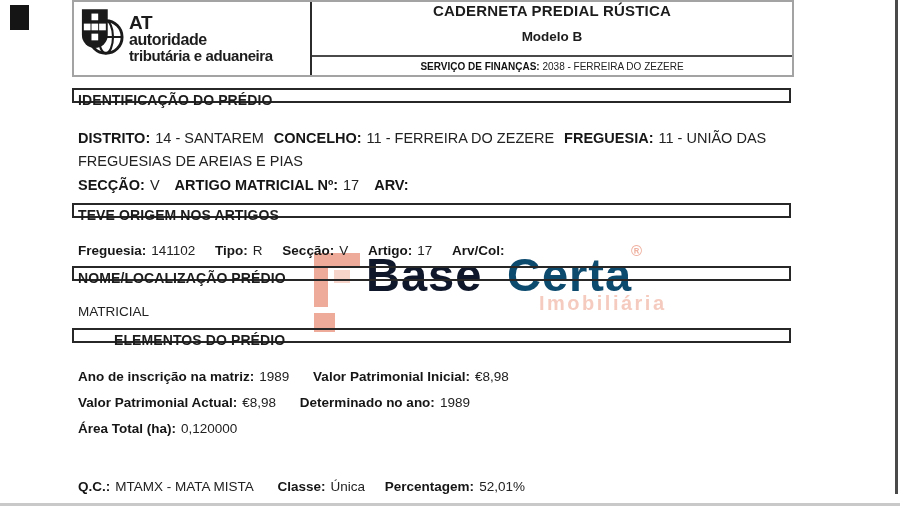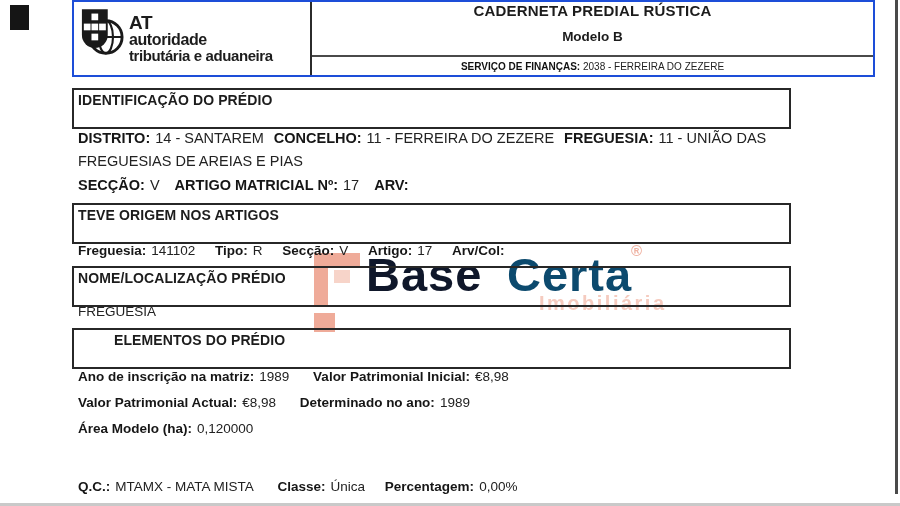--- a/index.html
+++ b/index.html
@@ -13,37 +13,37 @@
 
   
   .wm{position:absolute;z-index:1;font-weight:bold;white-space:nowrap;}
   .wm-logo{position:absolute;left:314px;top:250px;z-index:1;}
   .wm-base{left:366px;top:247px;font-size:47px;color:#0f172a;letter-spacing:1px;}
   .wm-certa{left:507px;top:247px;font-size:47px;color:#0c4a6e;letter-spacing:1px;}
   .wm-reg{left:631px;top:242px;font-size:15px;color:#efb2a2;font-weight:bold;}
   .wm-sub{left:539px;top:292px;font-size:20px;color:#f5cbbf;letter-spacing:2.5px;font-weight:bold;}
 
   
-  .header-box{position:absolute;left:72px;top:0;width:803px;height:77px;border:2px solid #1d4ed8;
+  .header-box{position:absolute;left:72px;top:0;width:722px;height:77px;border:2px solid #a3a3a3;
               box-sizing:border-box;display:flex;z-index:2;}
   .logo-cell{width:238px;box-sizing:border-box;border-right:2px solid #2b2b2b;display:flex;
              align-items:center;padding:3px 4px 3px 6px;gap:5px;}
   .logo-txt{line-height:1.02;letter-spacing:-0.4px;}
   .logo-at{font-size:19px;font-weight:bold;}
   .logo-l1{font-size:16px;font-weight:bold;}
   .logo-l2{font-size:15px;font-weight:bold;margin-top:32px;}
   .title-cell{flex:1;display:flex;flex-direction:column;box-sizing:border-box;}
   .doc-title{text-align:center;font-weight:bold;font-size:15px;letter-spacing:0.2px;}
   .doc-model{text-align:center;font-weight:bold;font-size:13.5px;margin-top:10px;}
   .office-row{margin-top:auto;border-top:2px solid #4a4a4a;font-size:10px;text-align:center;
               padding:4px 0 3px;color:#333;}
   .office-row b{color:#111;}
 
   
-  .sec{position:absolute;left:72px;width:719px;height:41px;border:2px solid #272727;box-sizing:border-box;
+  .sec{position:absolute;left:72px;width:719px;height:15px;border:2px solid #272727;box-sizing:border-box;
        font-weight:bold;font-size:14px;line-height:20px;padding-left:4px;z-index:2;letter-spacing:0.1px;}
   .sec-identificacao{top:88px;}
   .sec-origem{top:203px;}
   .sec-nome{top:266px;}
   .sec-elementos{top:328px;padding-left:40px;}
   .sec-parcelas{top:441px;}
 
   
   .row{position:absolute;left:78px;white-space:nowrap;z-index:2;color:#161616;}
   .fs-lg{font-size:14.5px;}
@@ -139,37 +139,37 @@
     <span class="grp-m"><b>Freguesia:</b><span class="val">141102</span></span>
     <span class="grp-m"><b>Tipo:</b><span class="val">R</span></span>
     <span class="grp-m"><b>Secção:</b><span class="val">V</span></span>
     <span class="grp-m"><b>Artigo:</b><span class="val">17</span></span>
     <span class="grp-m"><b>Arv/Col:</b></span>
   </div>
 
   <div class="sec sec-nome">NOME/LOCALIZAÇÃO PRÉDIO</div>
 
   <div class="row fs-md row-carreiras">
-    <span class="val">FREGUESIA</span>
+    <span class="val">MATRICIAL</span>
   </div>
 
   <div class="sec sec-elementos">ELEMENTOS DO PRÉDIO</div>
 
   <div class="row fs-md row-e1">
     <span class="grp-w"><b>Ano de inscrição na matriz:</b><span class="val">1989</span></span>
     <span class="grp-w"><b>Valor Patrimonial Inicial:</b><span class="val">€8,98</span></span>
   </div>
   <div class="row fs-md row-e2">
     <span class="grp-w"><b>Valor Patrimonial Actual:</b><span class="val">€8,98</span></span>
     <span class="grp-w"><b>Determinado no ano:</b><span class="val">1989</span></span>
   </div>
   <div class="row fs-md row-e3">
-    <span class="grp-w"><b>Área Modelo (ha):</b><span class="val">0,120000</span></span>
+    <span class="grp-w"><b>Área Total (ha):</b><span class="val">0,120000</span></span>
   </div>
 
 
   <div class="row fs-md row-qc">
     <span class="grp-w"><b>Q.C.:</b><span class="val">MTAMX - MATA MISTA</span></span>
     <span class="grp-m"><b>Classe:</b><span class="val">Única</span></span>
-    <span class="grp-m"><b>Percentagem:</b><span class="val">0,00%</span></span>
+    <span class="grp-m"><b>Percentagem:</b><span class="val">52,01%</span></span>
   </div>
 
 </div>
 
 </body></html>

